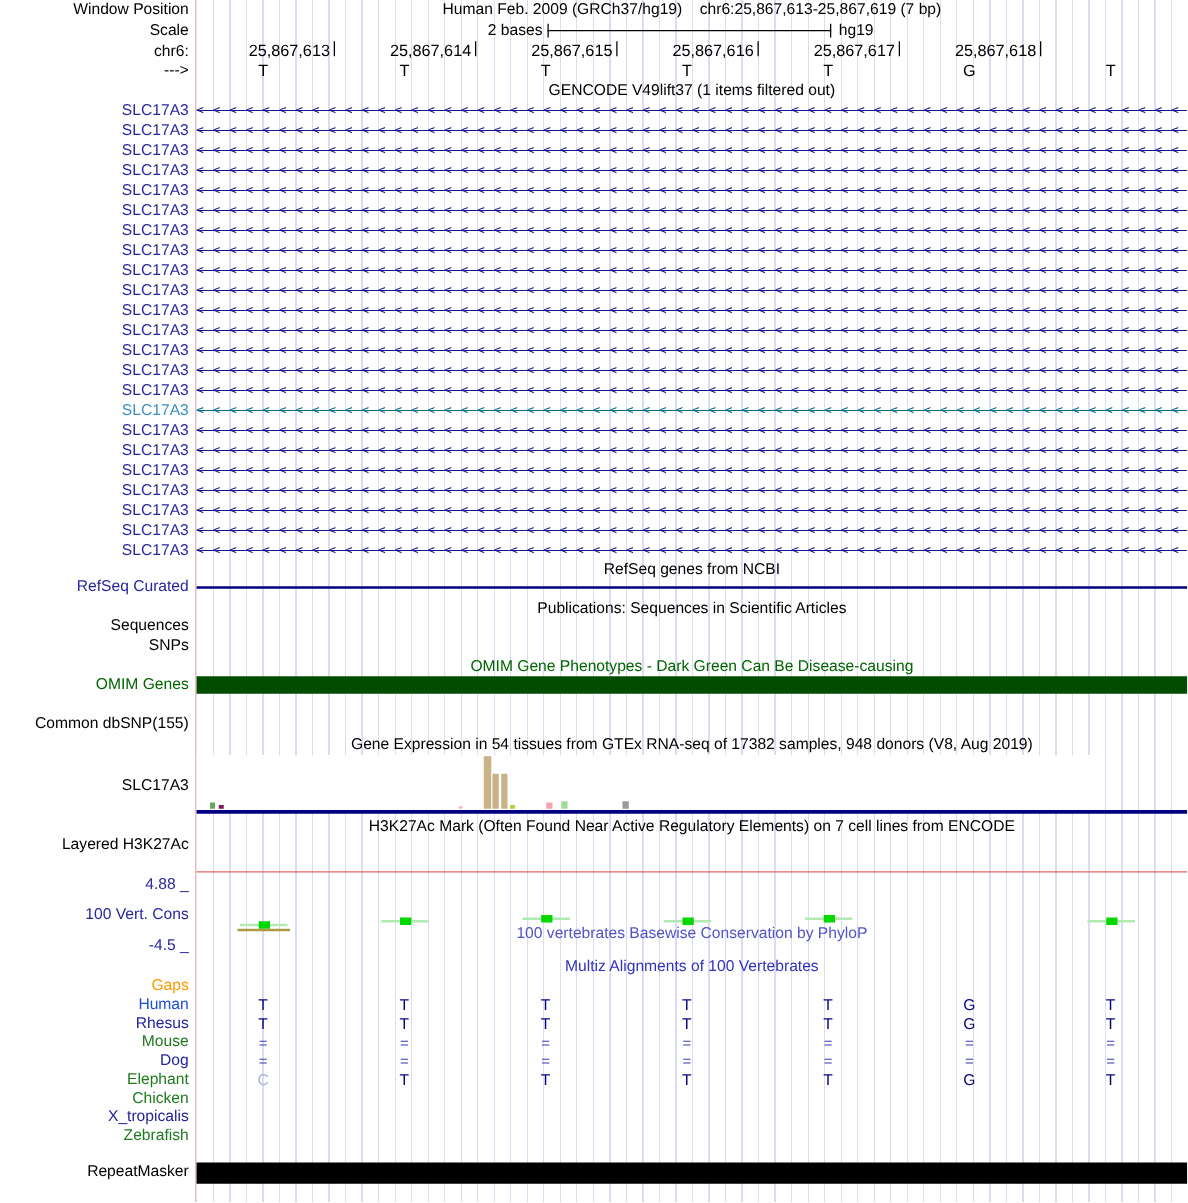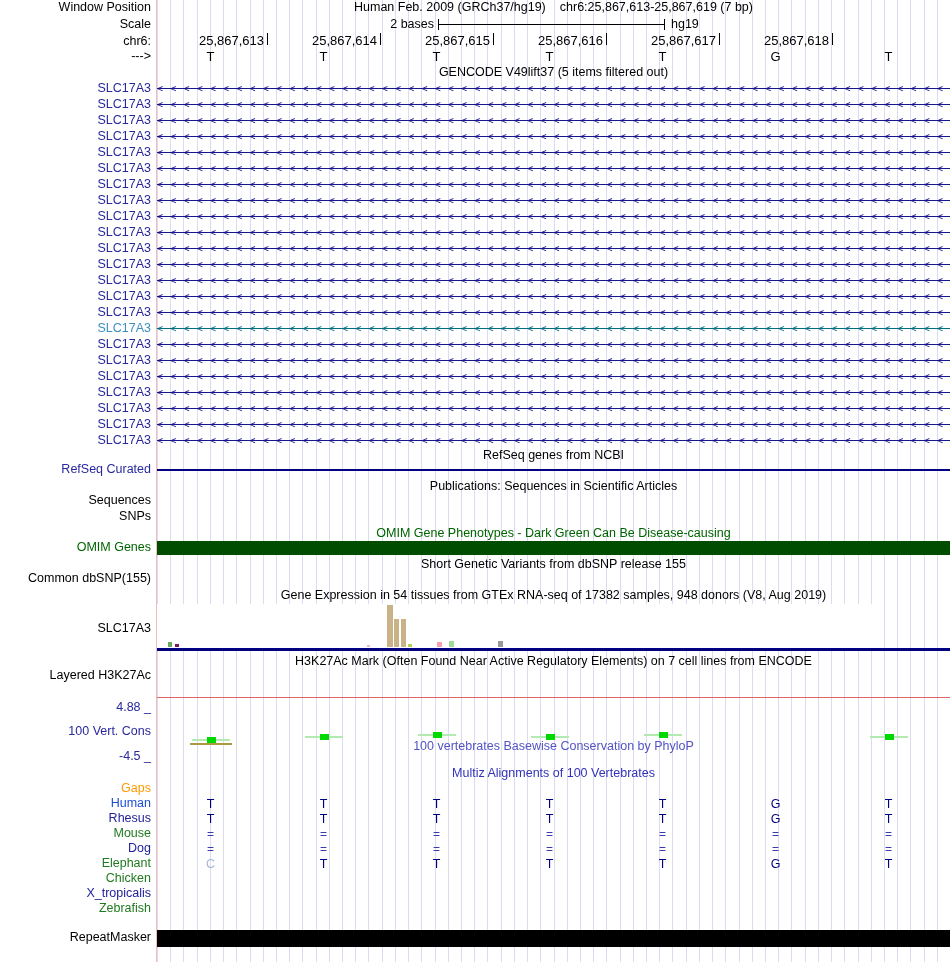--- a/index.html
+++ b/index.html
@@ -92,25 +92,24 @@
 
     <div class="title" style="top:1px">
       <span>Human Feb. 2009 (GRCh37/hg19)</span><span style="margin-left:14px">chr6:25,867,613-25,867,619 (7 bp)</span>
     </div>
     <div class="abs" style="left:177px;top:18px;width:100px;text-align:right;font-size:12.5px;line-height:13px;">2 bases</div>
     <div class="abs" style="left:281px;top:24px;width:227px;height:1px;background:#000;"></div>
     <div class="abs" style="left:281px;top:19px;width:1px;height:11px;background:#000;"></div>
     <div class="abs" style="left:507px;top:19px;width:1px;height:11px;background:#000;"></div>
     <div class="abs" style="left:514px;top:18px;font-size:12.5px;line-height:13px;">hg19</div>
 
-    <div class="title" style="top:66px">GENCODE V49lift37 (5 items filtered out)</div>
+    <div class="title" style="top:66px">GENCODE V49lift37 (1 items filtered out)</div>
     <div class="title" style="top:449px">RefSeq genes from NCBI</div>
     <div class="title" style="top:480px">Publications: Sequences in Scientific Articles</div>
     <div class="title t-green" style="top:527px">OMIM Gene Phenotypes - Dark Green Can Be Disease-causing</div>
-    <div class="title" style="top:558px">Short Genetic Variants from dbSNP release 155</div>
     <div class="title" style="top:589px">Gene Expression in 54 tissues from GTEx RNA-seq of 17382 samples, 948 donors (V8, Aug 2019)</div>
     <div class="title" style="top:655px">H3K27Ac Mark (Often Found Near Active Regulatory Elements) on 7 cell lines from ENCODE</div>
     <div class="title t-phylop" style="top:701px">100 vertebrates Basewise Conservation by PhyloP</div>
     <div class="title t-multiz" style="top:767px">Multiz Alignments of 100 Vertebrates</div>
   <div class="rnum" style="left: 17px; top: 34px;">25,867,613</div>
       <div class="rtick" style="left: 110px; top: 33px;"></div>
       <div class="rnum" style="left: 130px; top: 34px;">25,867,614</div>
       <div class="rtick" style="left: 223px; top: 33px;"></div>
       <div class="rnum" style="left: 243px; top: 34px;">25,867,615</div>
       <div class="rtick" style="left: 336px; top: 33px;"></div>

